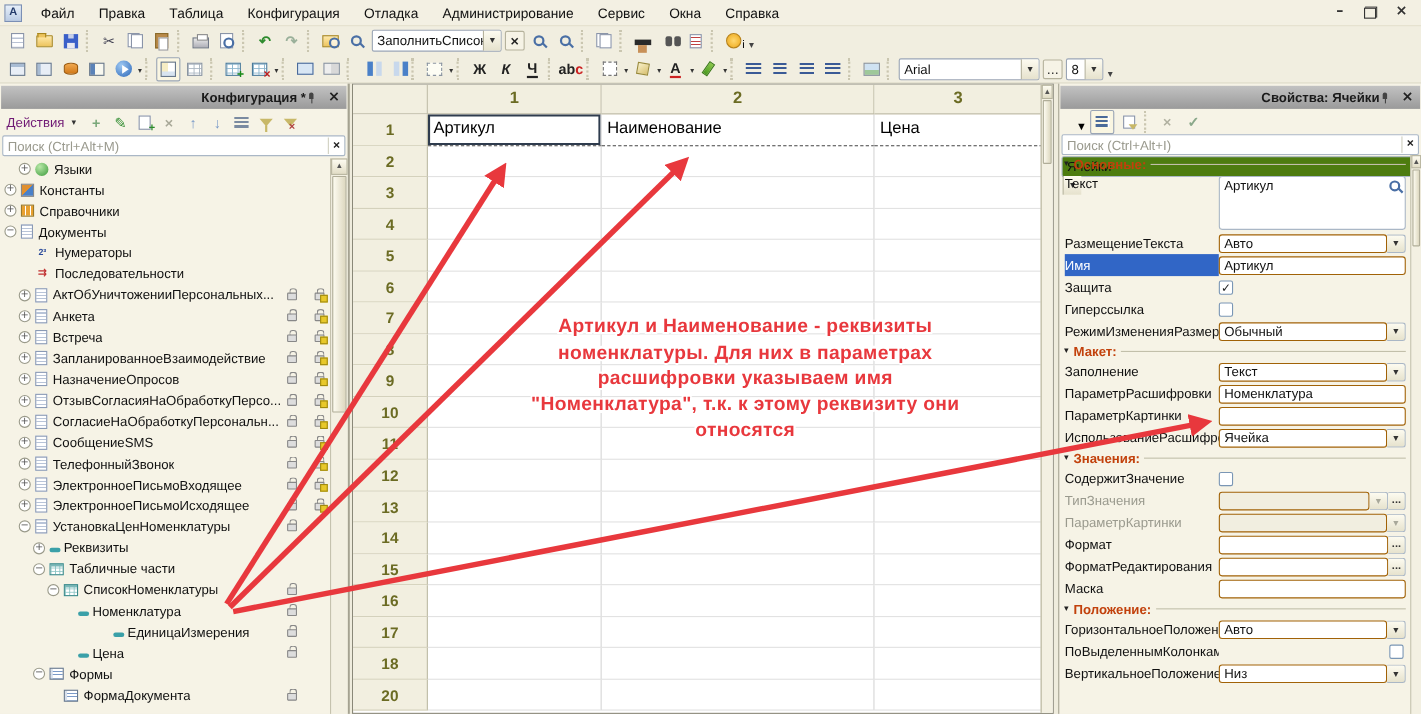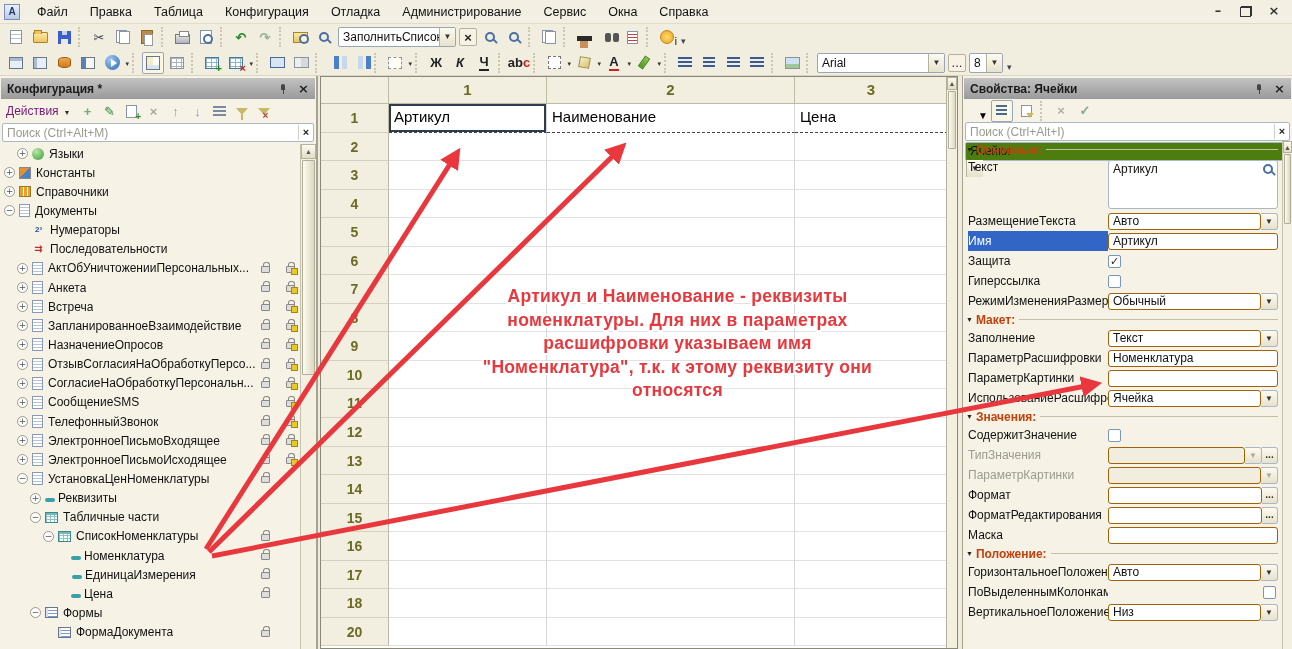--- a/index.html
+++ b/index.html
@@ -83,21 +83,21 @@
   .ic-funnelx::after { content:"×"; position:absolute; left:-1px; top:-4px; color:#b04040; font:bold 10px/10px "Liberation Sans",sans-serif; }
   .ic-pageplus { width:11px; height:13px; background:#fff; border:1px solid #8a94a8; position:relative; }
   .ic-pageplus::after { content:"+"; position:absolute; right:-5px; bottom:-5px; color:#2a8a2a; font:bold 10px/10px "Liberation Sans",sans-serif; }
   .ic-sortaz { width:13px; height:13px; font:bold 8px/6px "Liberation Sans",sans-serif; color:#333; text-align:left; }
   .ic-cats { width:13px; height:11px; background:repeating-linear-gradient(#4a6a9a 0 2px,transparent 2px 4px); box-shadow:inset -2px 0 0 #fff; }
   .ic-funneldoc { width:11px; height:12px; background:#fff; border:1px solid #8a94a8; position:relative; }
   .ic-funneldoc::after { content:""; position:absolute; right:-3px; bottom:-2px; border-left:4px solid transparent; border-right:4px solid transparent; border-top:5px solid #c8b868; }
 
   
   .panel { position:absolute; top:76px; bottom:0; background:#f6f3e6; }
-  .ptitle { height:21px; margin:2px 1px 0 1px; background:linear-gradient(#c2c2c2,#9a9a9a); display:flex; align-items:center; padding:0 4px 0 6px; }
+  .ptitle { height:21px; margin:2px 1px 0 1px; background:linear-gradient(#c2c2c2,#9a9a9a); display:flex; align-items:center; padding:0 4px 0 6px;text-align:right; }
   .ptitle-text { font-size:12px; font-weight:bold; color:#1a1a1a; flex:1; white-space:nowrap; overflow:hidden; }
   .pin { width:10px; height:10px; position:relative; margin-right:8px; }
   .pin::before { content:""; position:absolute; left:3px; top:0; width:4px; height:6px; background:#444; border-radius:2px 2px 0 0; }
   .pin::after { content:""; position:absolute; left:4.5px; top:6px; width:1px; height:4px; background:#444; }
   .pclose { font:bold 13px/13px "DejaVu Sans",sans-serif; color:#222; padding:0 2px; }
 
   
   #configPanel { left:0; width:318px; border-right:2px solid #a5a291; }
   .cactions { height:24px; display:flex; align-items:center; padding:0 4px; }
   .cact-label { font-size:12px; color:#701a75; padding:0 2px; }
@@ -560,21 +560,21 @@
         <span class="ti ti-tabular"></span>
         <span class="tlabel">СписокНоменклатуры</span>
         <span class="lk lk1"></span>
       </div>
       <div class="trow" style="padding-left: 56px;">
         <span class="exp none"></span>
         <span class="ti ti-attr"></span>
         <span class="tlabel">Номенклатура</span>
         <span class="lk lk1"></span>
       </div>
-      <div class="trow" style="padding-left: 57px;">
+      <div class="trow" style="padding-left: 88px;">
         <span class="exp none"></span>
         <span class="ti ti-attr"></span>
         <span class="tlabel">ЕдиницаИзмерения</span>
         <span class="lk lk1"></span>
       </div>
       <div class="trow" style="padding-left: 56px;">
         <span class="exp none"></span>
         <span class="ti ti-attr"></span>
         <span class="tlabel">Цена</span>
         <span class="lk lk1"></span>

